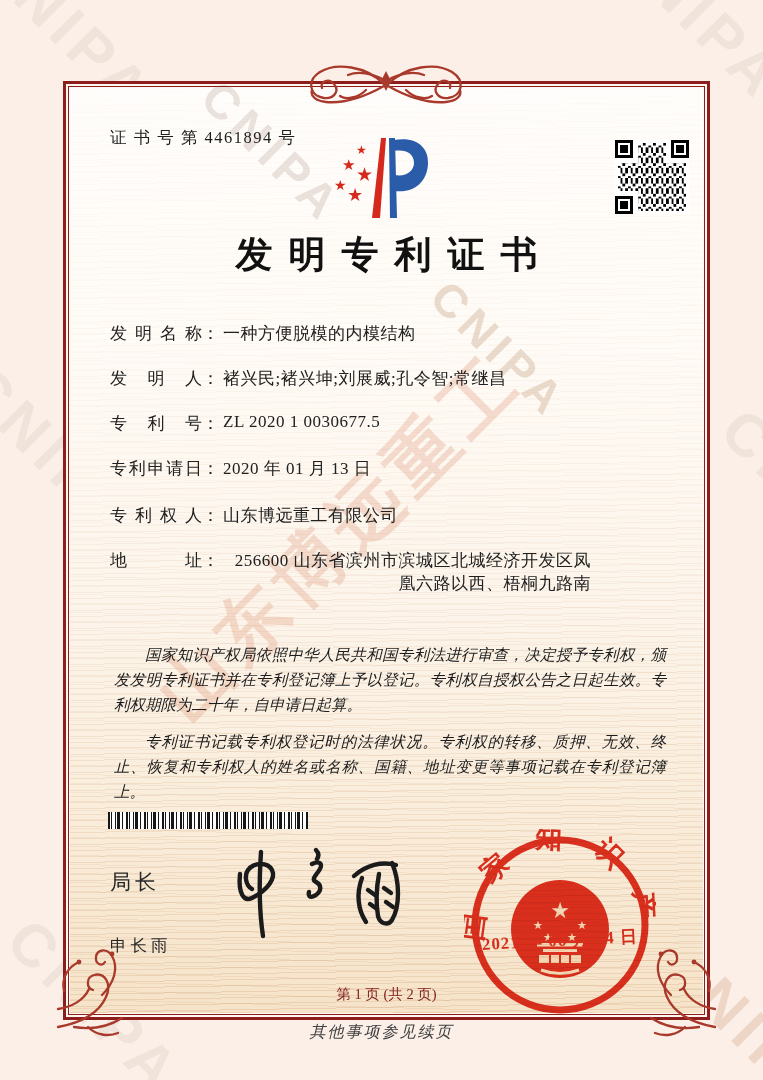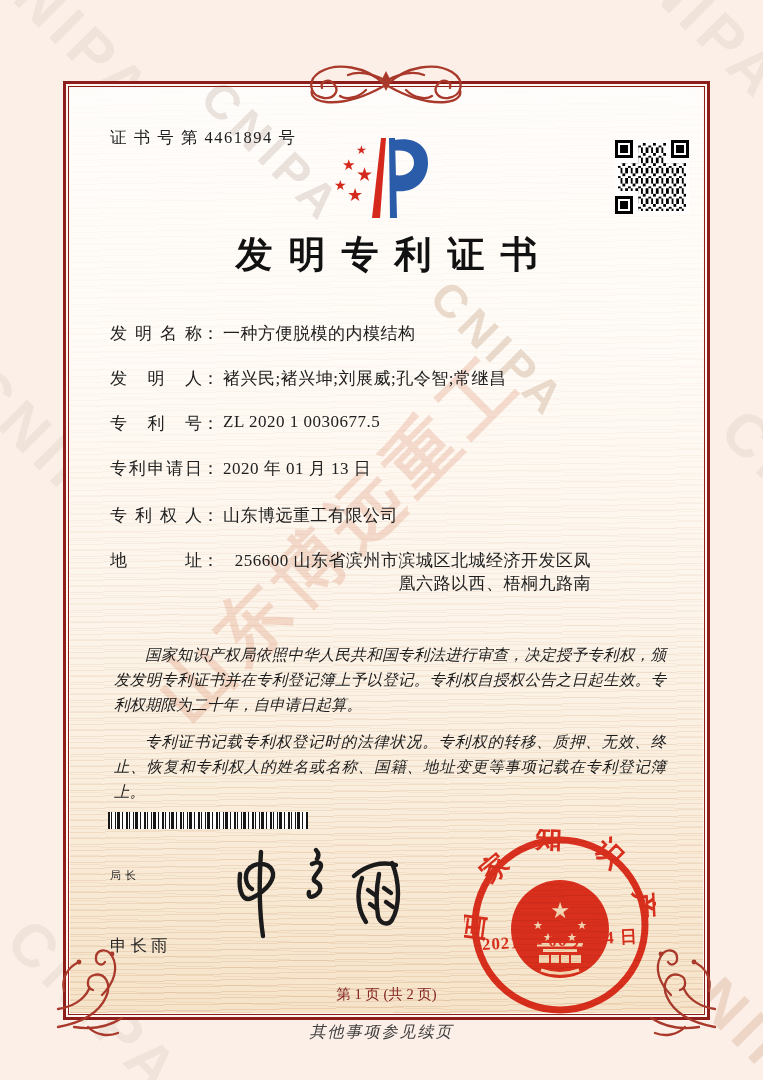--- a/index.html
+++ b/index.html
@@ -53,21 +53,21 @@
   .flabel{display:inline-block;width:92px;text-align:justify;text-align-last:justify;vertical-align:top;}
   .fcolon{display:inline-block;vertical-align:top;margin-right:4px;}
   .fvalue{display:inline-block;vertical-align:top;letter-spacing:.5px;}
   .fvalue.wrap{width:368px;text-align:right;}
   .pair2{position:absolute;left:300px;top:0;white-space:nowrap;}
   .pair2 .flabel{width:auto;text-align:left;text-align-last:auto;}
   .paras{left:36px;top:546px;width:576px;font-size:15.5px;line-height:25px;font-style:italic;color:#1c1c1c;}
   .paras p{margin:12px;text-indent:2em;text-align:justify;}
   .barcode{left:42px;top:728px;width:200px;height:17px;
     background:repeating-linear-gradient(90deg,#161616 0 2px,#fdfdfd 2px 3px,#161616 3px 4px,#fdfdfd 4px 7px,#161616 7px 8px,#fdfdfd 8px 9px,#161616 9px 12px,#fdfdfd 12px 14px,#161616 14px 15px,#fdfdfd 15px 18px);}
-  .director-title{left:44px;top:784px;font-size:11px;letter-spacing:4px;}
+  .director-title{left:44px;top:784px;font-size:21px;letter-spacing:4px;}
   .director-name{left:44px;top:815px;font-size:16.5px;letter-spacing:4px;margin-top:36px;}
   .signature{left:140px;top:748px;width:220px;height:110px;}
   .sig{stroke:#1b1b1b;fill:none;stroke-width:4.4;stroke-linecap:round;stroke-linejoin:round;}
   .seal{left:398px;top:745px;width:192px;height:192px;mix-blend-mode:multiply;opacity:.96;z-index:6;}
   .seal-stroke{stroke:var(--seal-red);fill:none;}
   .seal-fill{fill:var(--seal-red);}
   .emb-light{fill:#fbeedd;}
   .page-no{left:0;top:901px;width:100%;text-align:center;font-size:14.5px;color:#7f1d1d;}
   .footer-note{position:absolute;left:0;top:1022px;width:100%;text-align:center;z-index:3;
     font-size:16px;font-style:italic;color:#404040;letter-spacing:2px;}

